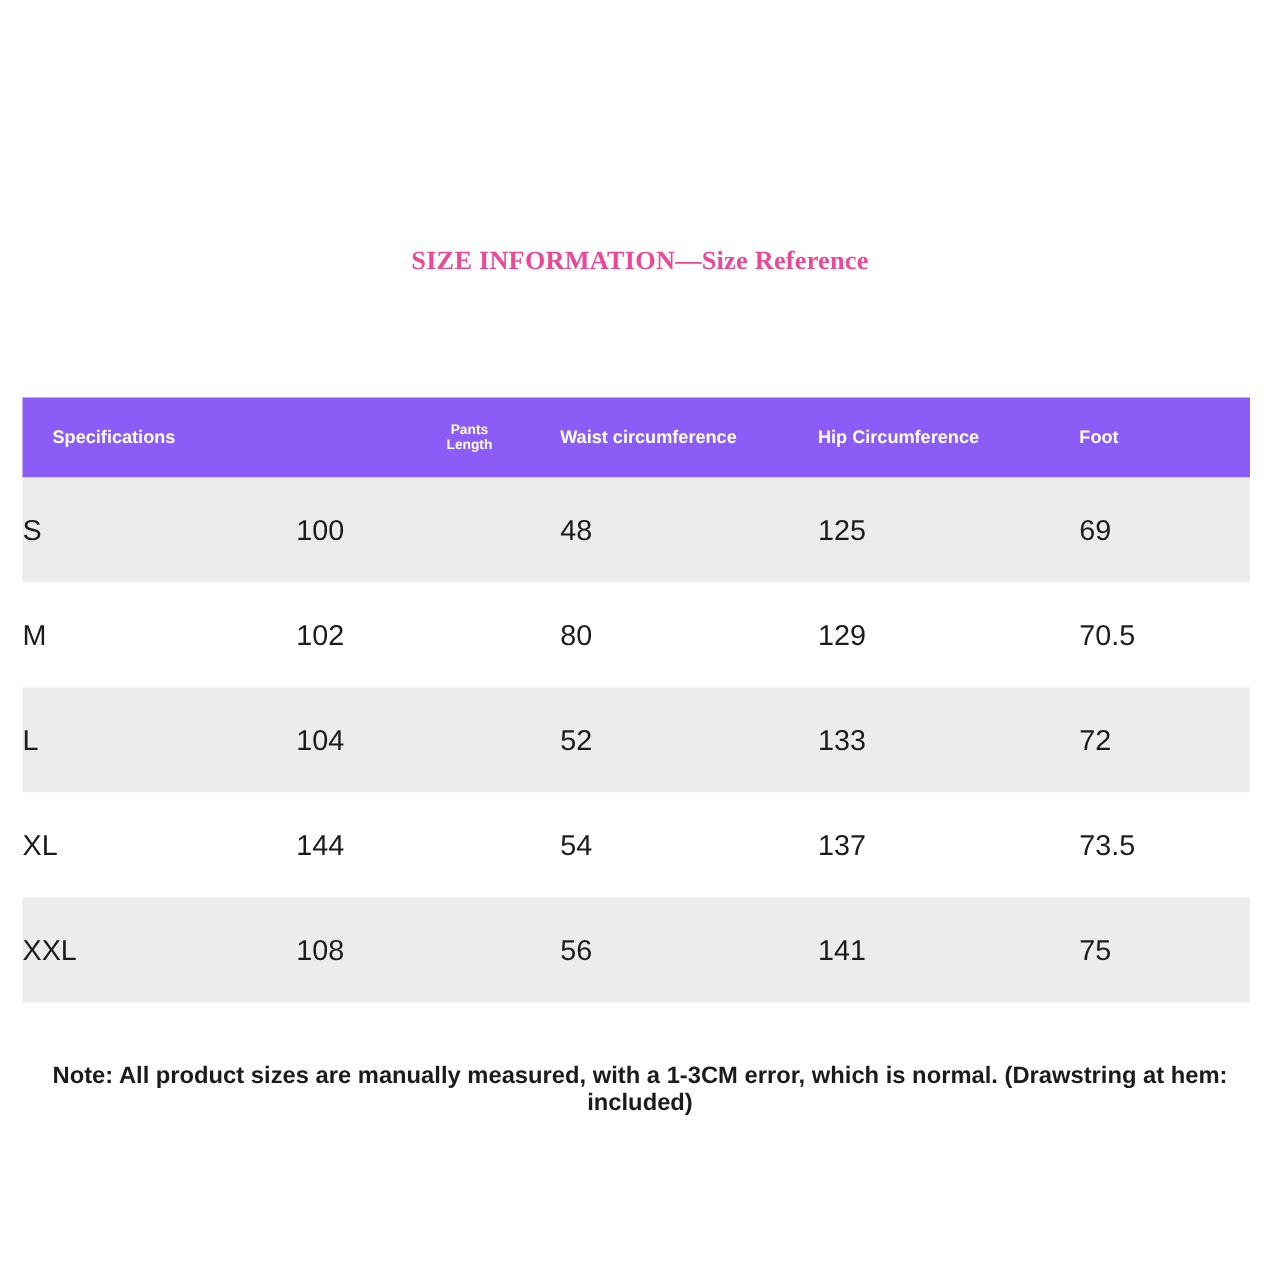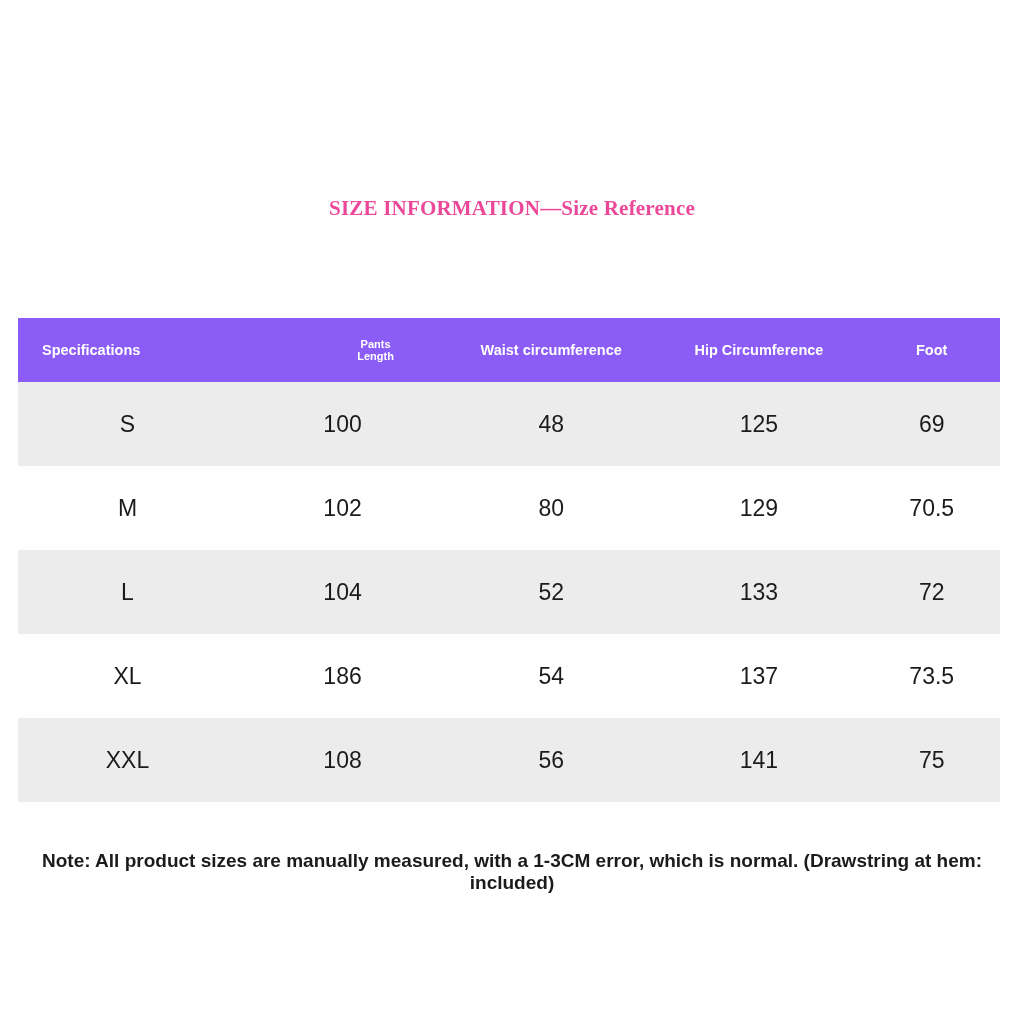--- a/index.html
+++ b/index.html
@@ -61,21 +61,21 @@
   }
   .row-alt {
     background: #ececec;
   }
   .row-plain {
     background: #ffffff;
   }
   .cell {
     font-size: 23px;
     color: #1b1b1b;
-    text-align: center;
+    text-align: left;
     box-sizing: border-box;
   }
   .c-spec   { width: 22.3%; }
   .c-len    { width: 21.5%; }
   .c-waist  { width: 21.0%; }
   .c-hip    { width: 21.3%; }
   .c-foot   { width: 13.9%; }
 
   .header-row .c-spec {
     text-align: left;
@@ -141,21 +141,21 @@
     <div class="row data-row row-alt">
       <div class="cell c-spec">L</div>
       <div class="cell c-len">104</div>
       <div class="cell c-waist">52</div>
       <div class="cell c-hip">133</div>
       <div class="cell c-foot">72</div>
     </div>
 
     <div class="row data-row row-plain">
       <div class="cell c-spec">XL</div>
-      <div class="cell c-len">186</div>
+      <div class="cell c-len">144</div>
       <div class="cell c-waist">54</div>
       <div class="cell c-hip">137</div>
       <div class="cell c-foot">73.5</div>
     </div>
 
     <div class="row data-row row-alt">
       <div class="cell c-spec">XXL</div>
       <div class="cell c-len">108</div>
       <div class="cell c-waist">56</div>
       <div class="cell c-hip">141</div>

